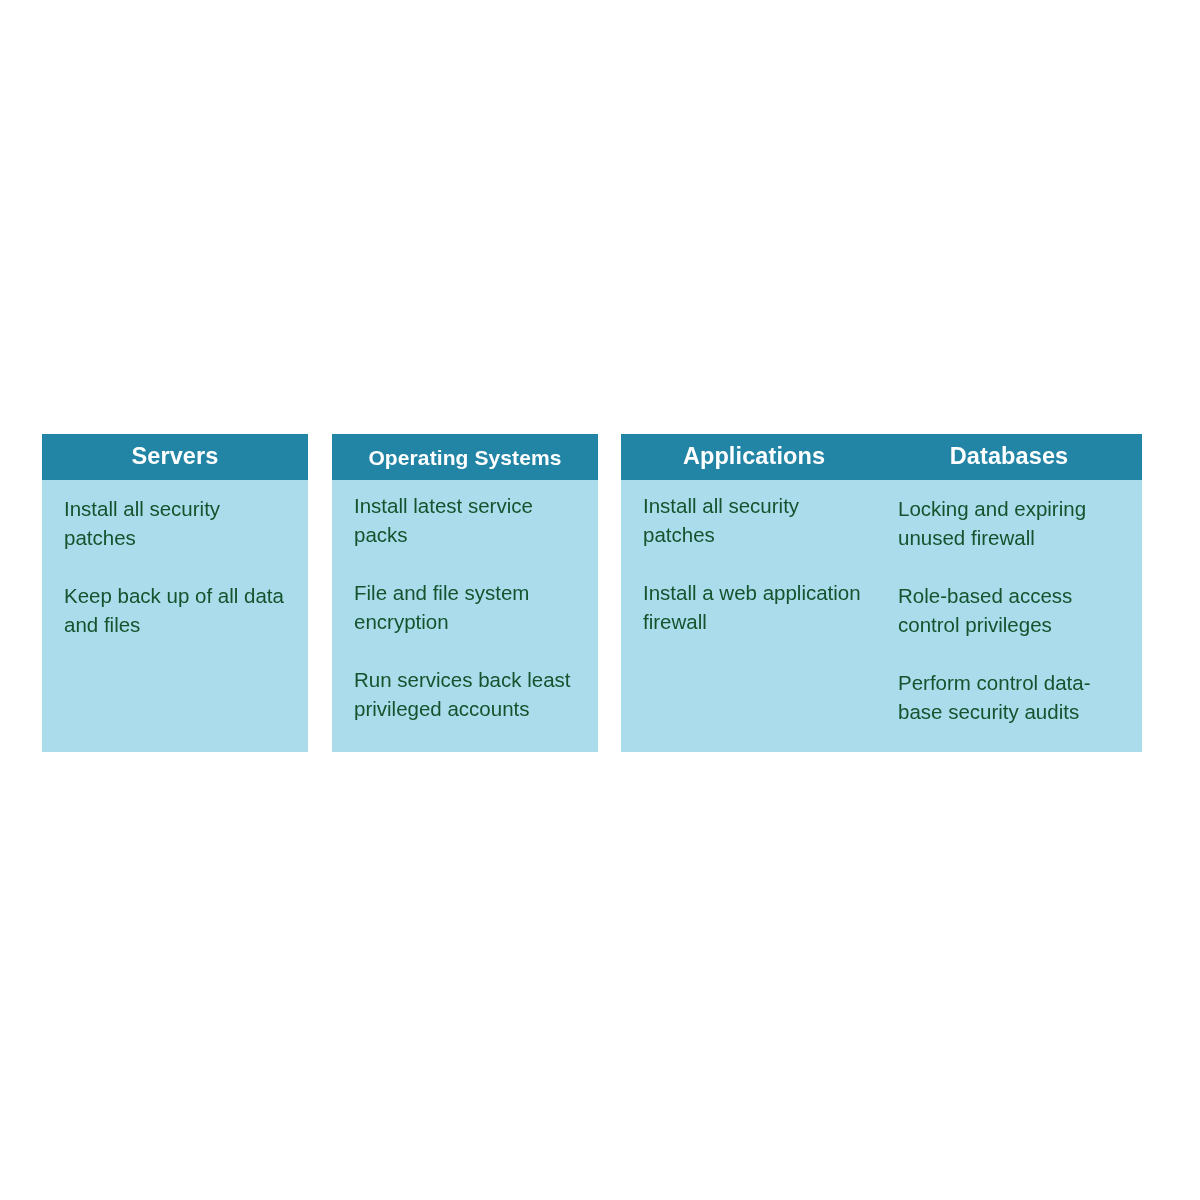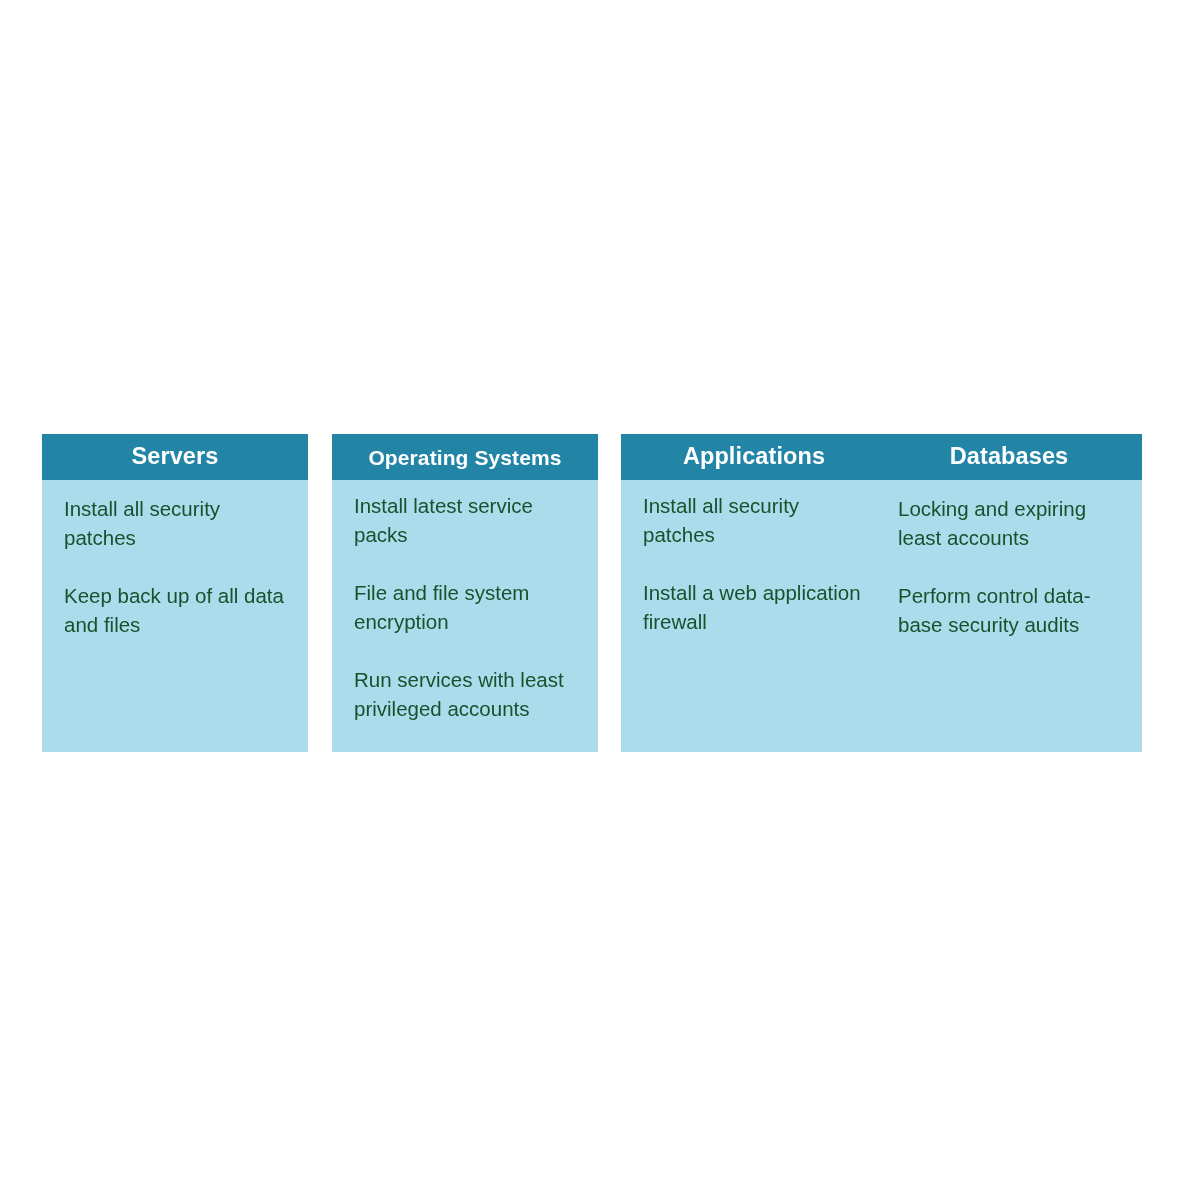--- a/index.html
+++ b/index.html
@@ -104,38 +104,39 @@
       </ul>
     </div>
   </div>
 
   <div class="card card-2">
     <div class="card-header tight">Operating Systems</div>
     <div class="card-body">
       <ul class="bullet-list">
         <li class="bullet-item">Install latest service packs</li>
         <li class="bullet-item">File and file system encryption</li>
-        <li class="bullet-item">Run services with least privileged accounts</li>
+        <li class="bullet-item">Run services back least privileged accounts</li>
       </ul>
     </div>
   </div>
 
   <div class="card card-3">
     <div class="card-header">Applications</div>
     <div class="card-body">
       <ul class="bullet-list">
         <li class="bullet-item">Install all security patches</li>
         <li class="bullet-item">Install a web application firewall</li>
       </ul>
     </div>
   </div>
 
   <div class="card card-4">
     <div class="card-header">Databases</div>
     <div class="card-body">
       <ul class="bullet-list">
-        <li class="bullet-item">Locking and expiring least accounts</li>
+        <li class="bullet-item">Locking and expiring unused firewall</li>
+        <li class="bullet-item">Role-based access control privileges</li>
         <li class="bullet-item">Perform control data-base security audits</li>
       </ul>
     </div>
   </div>
 
 </div>
 
 </body></html>

